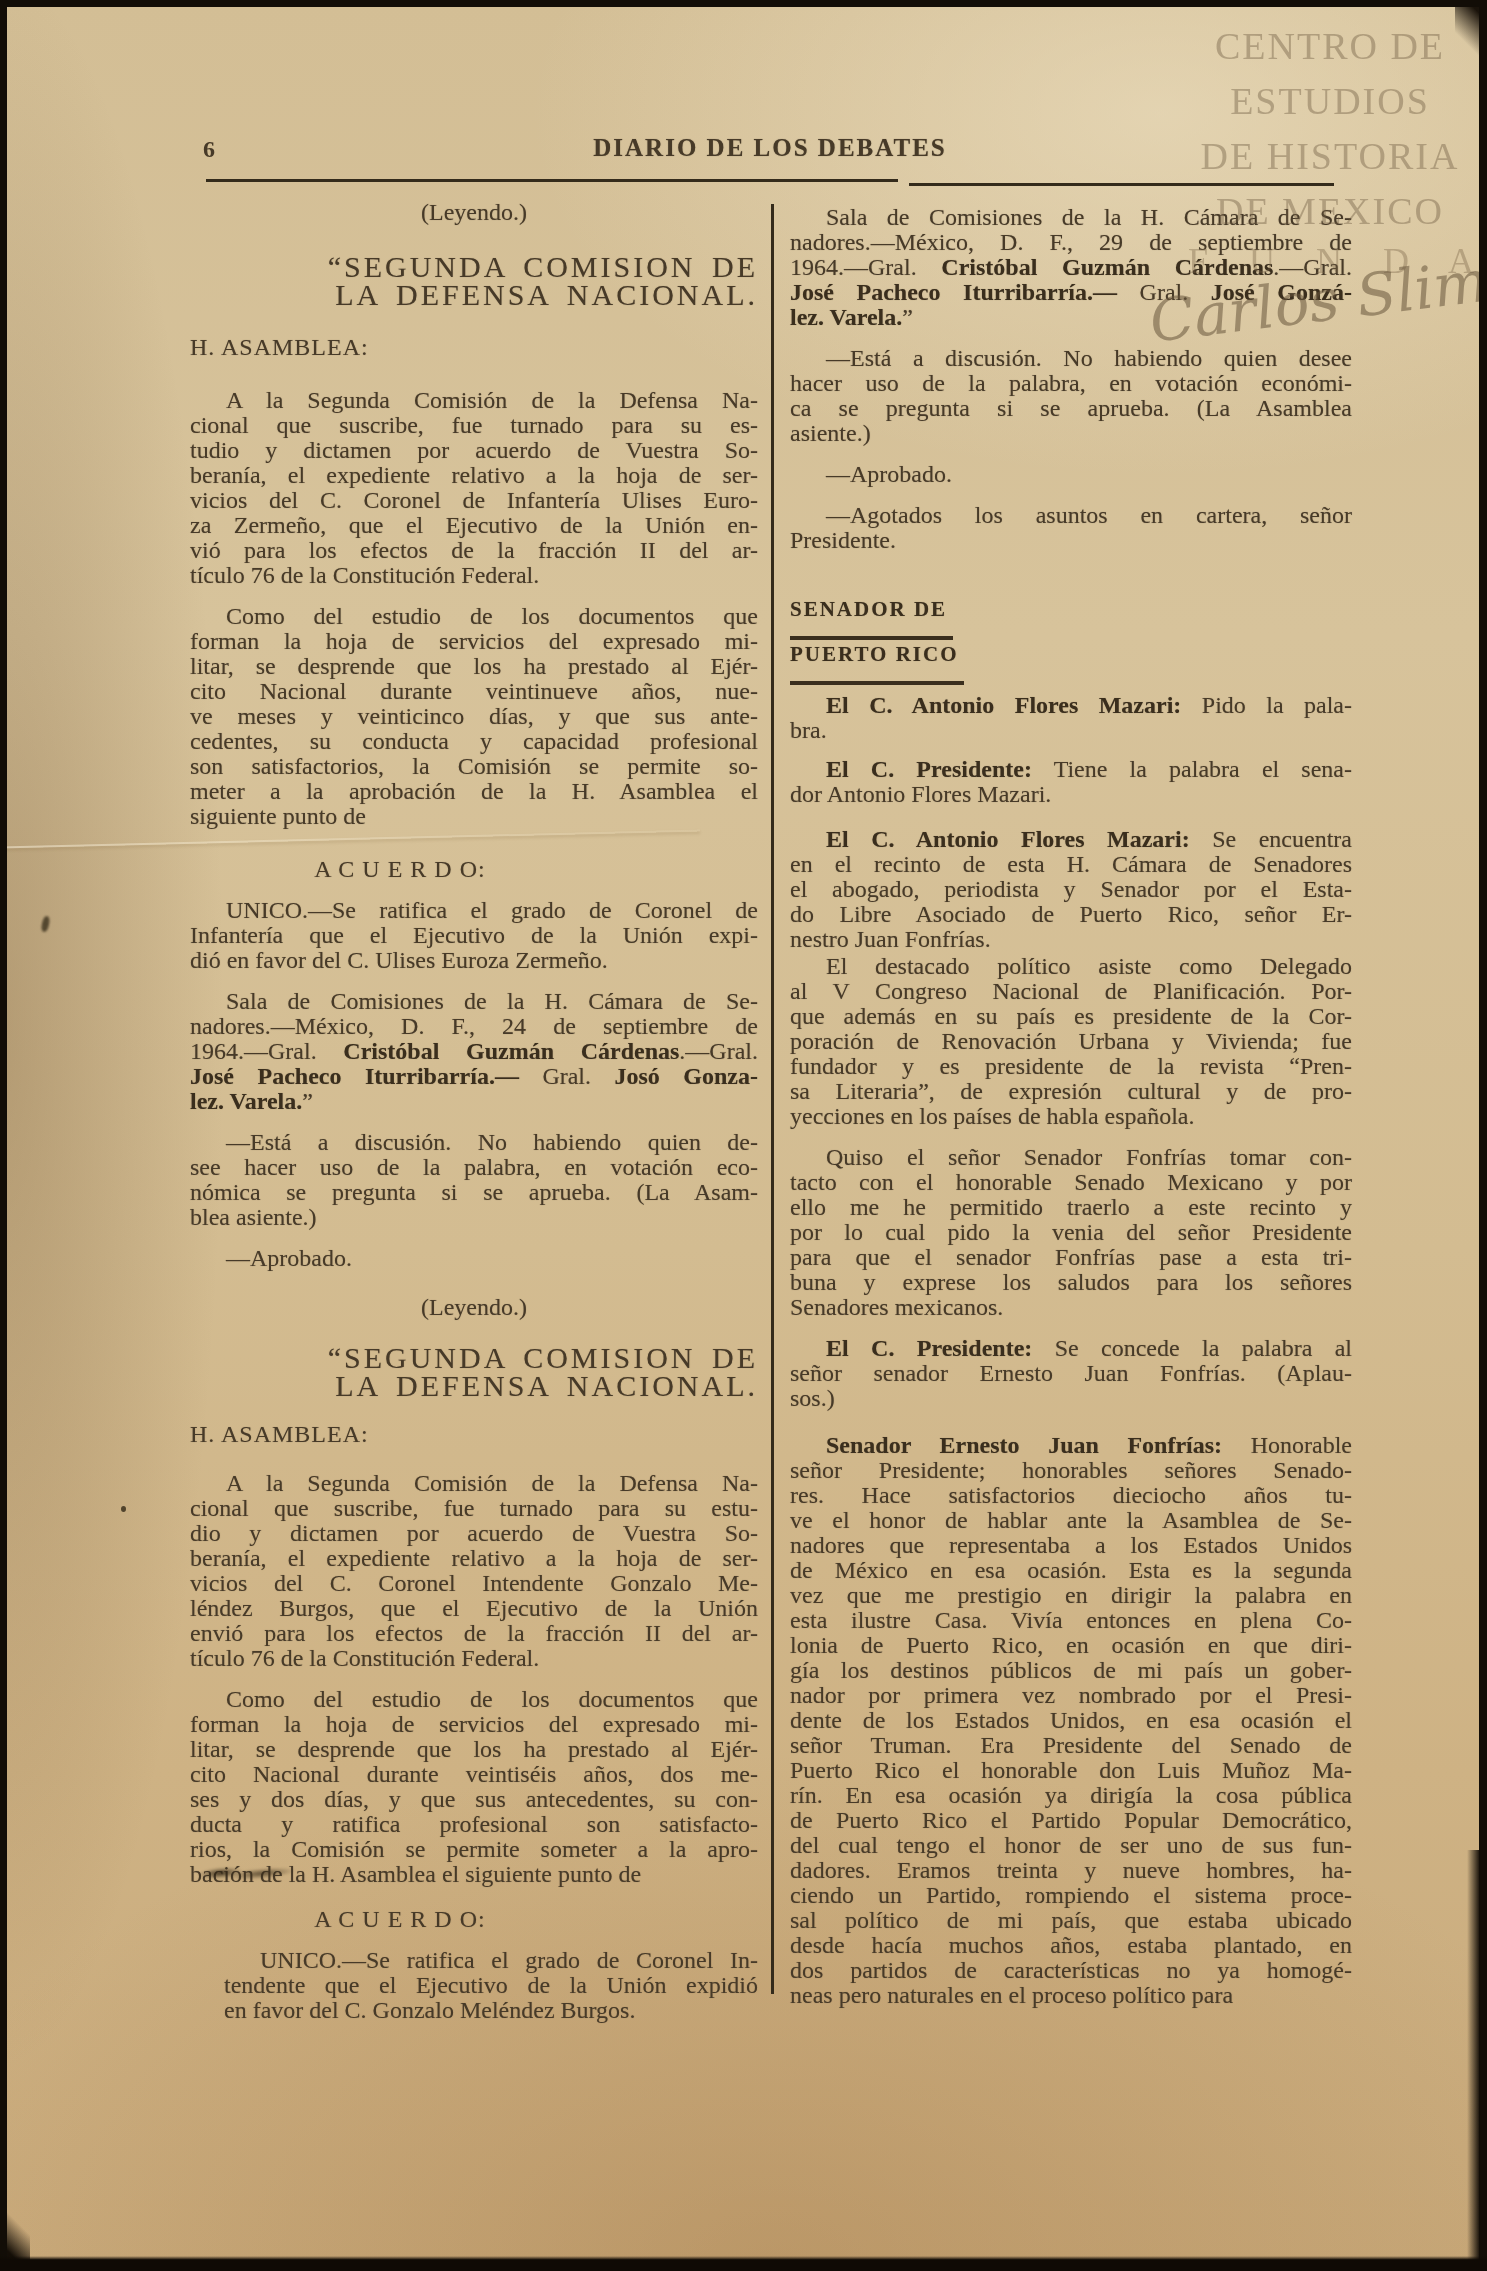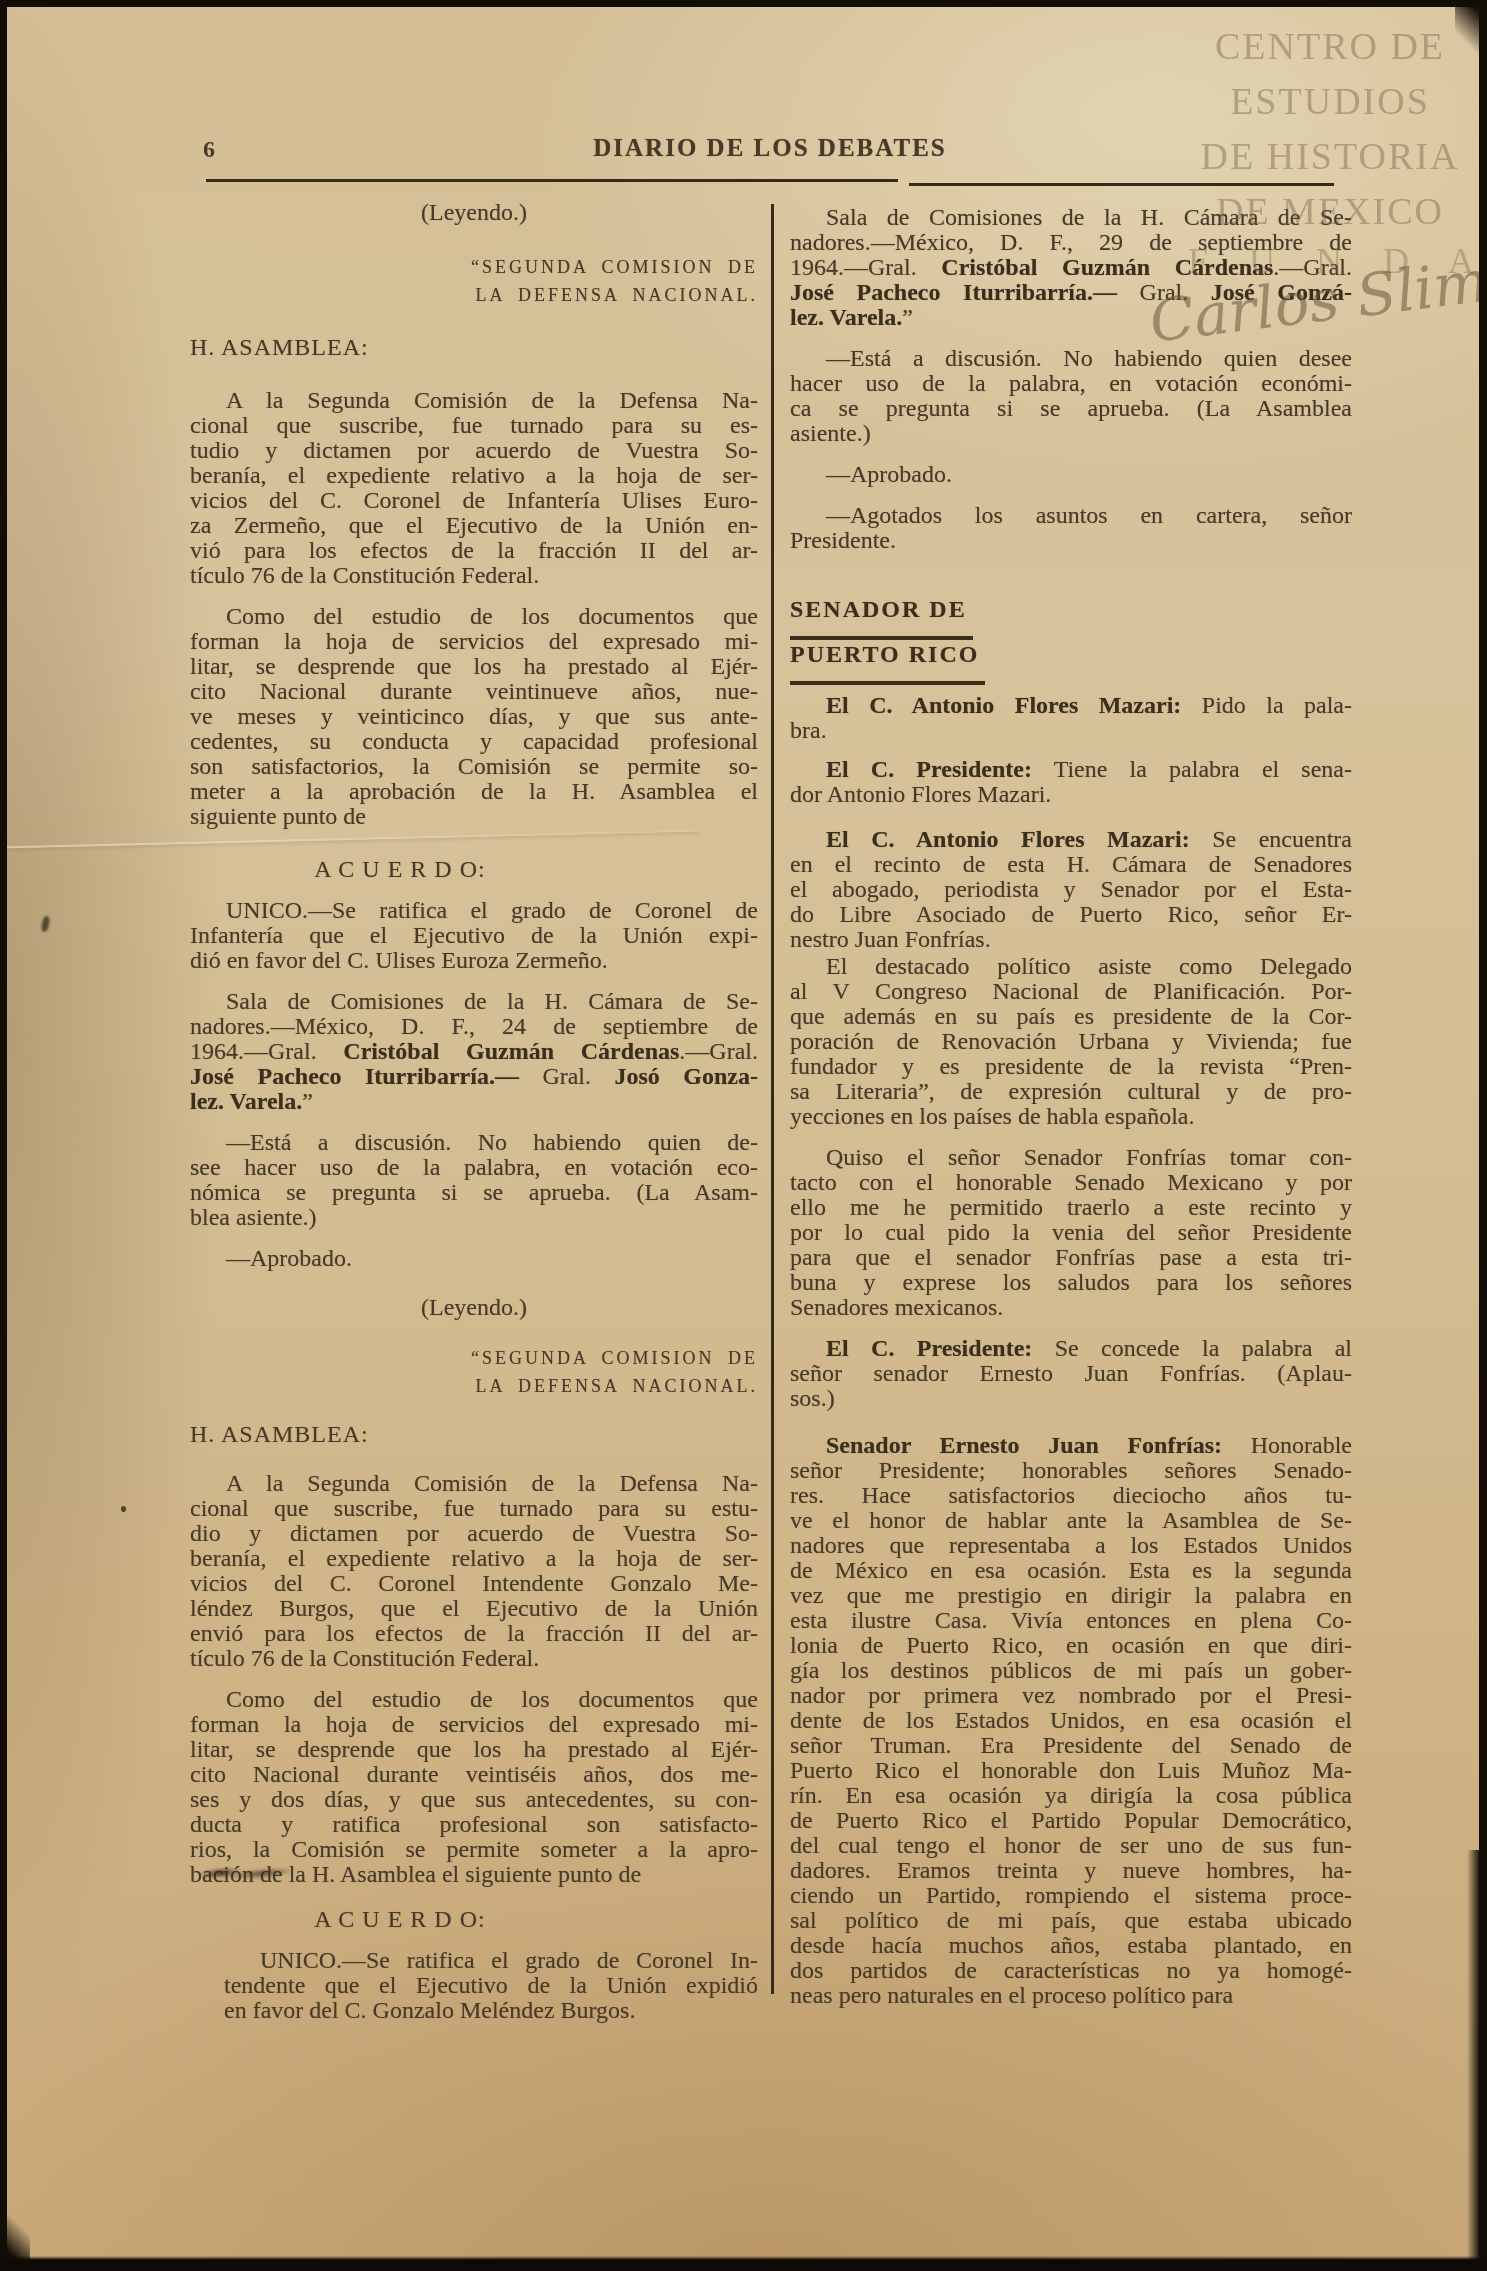--- a/index.html
+++ b/index.html
@@ -26,24 +26,24 @@
   
   .col { position:absolute; font-size:24px; line-height:25px; }
   #col-left  { left:190px; top:200px; width:568px; }
   #col-right { left:790px; top:205px; width:562px; }
   .line { text-shadow:0 0 1px rgba(71,58,40,.42); }
   .col b { font-weight:bold; color:#3a2e1d; }
   .b-para .line { text-align:justify; text-align-last:justify; }
   .b-para .line.first { text-indent:36px; }
   .b-para .line.last { text-align-last:left; }
   .b-stage { text-align:center; }
-  .b-quote { text-align:right; font-size:18px; letter-spacing:3px; line-height:28px; word-spacing:6px; }
+  .b-quote { text-align:right; font-size:30px; letter-spacing:3px; line-height:28px; word-spacing:6px; }
   .b-label { letter-spacing:1px; }
   .b-acuerdo { text-align:center; padding-right:148px; letter-spacing:1px; }
-  .b-section { font-weight:bold; font-size:24px; letter-spacing:2px; color:#3a2e1d; }
+  .b-section { font-weight:bold; font-size:21px; letter-spacing:2px; color:#3a2e1d; }
   .b-section .line { line-height:45px; height:45px; }
   .b-section .u { display:inline-block; padding:0 6px 4px 0; border-bottom:4px solid #3a2e1d; }
   
   .wm { position:absolute; left:1180px; top:19px; width:300px; text-align:center;
         font-size:38px; letter-spacing:2px; line-height:55px; color:rgba(112,94,66,.42);
         pointer-events:none; }
   .wm-foundation { position:absolute; left:1188px; top:240px; width:420px; white-space:nowrap;
         font-size:36px; letter-spacing:16px; color:rgba(120,100,72,.38); pointer-events:none; }
   .signature { position:absolute; left:1150px; top:288px; font-size:58px; font-style:italic;
         font-family:"DejaVu Serif",serif; transform:rotate(-7deg); transform-origin:left center;

